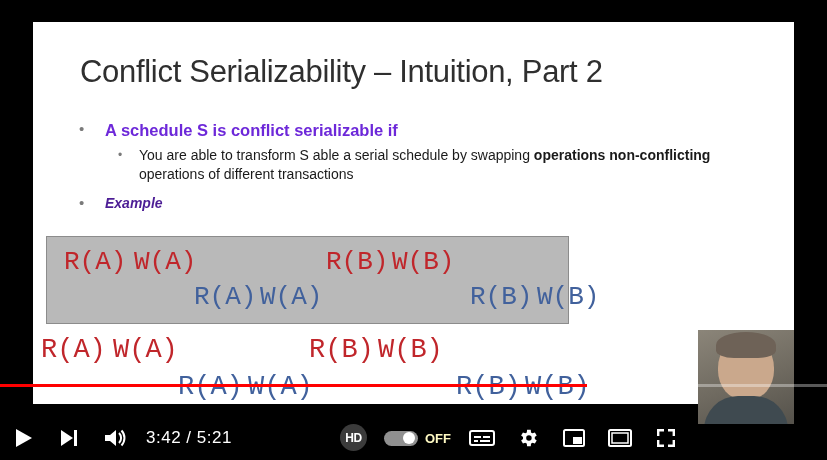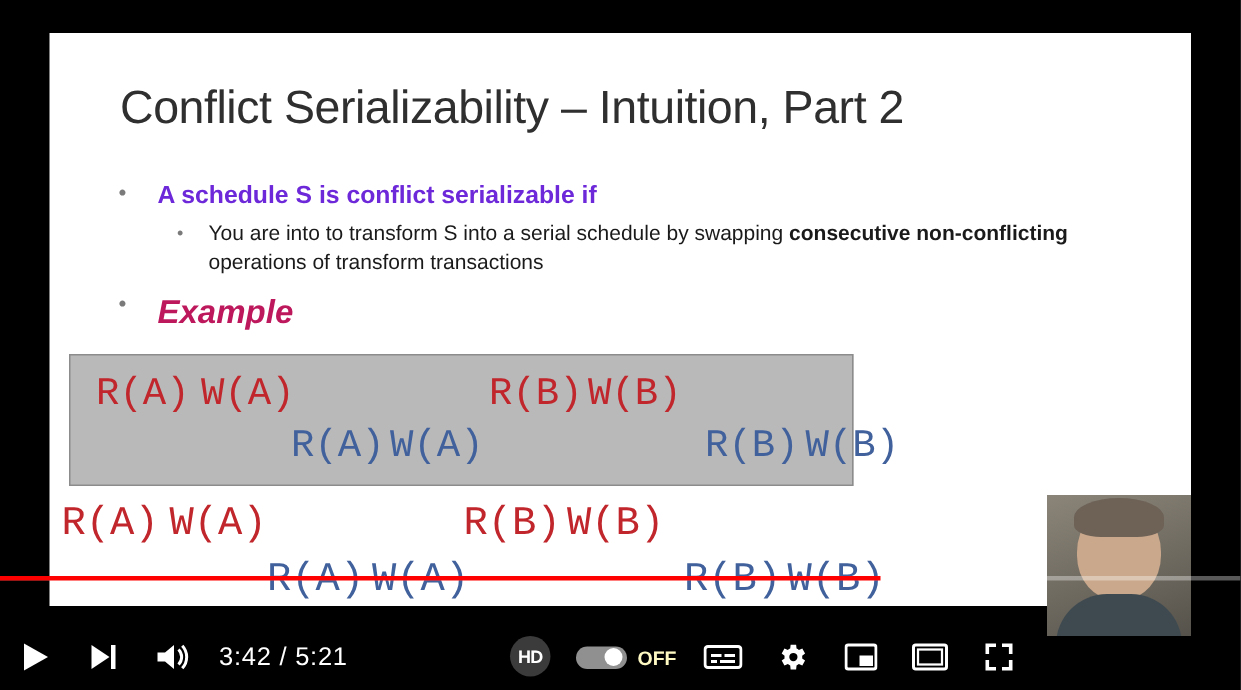--- a/index.html
+++ b/index.html
@@ -52,24 +52,24 @@
   }
   .bullet-l2 {
     position: absolute;
     font-size: 14px;
     color: #1a1a1a;
     line-height: 19px;
   }
   .bullet-l2 b { font-weight: bold; }
   .bullet-italic {
     position: absolute;
-    font-size: 22px;
+    font-size: 14px;
     font-weight: bold;
     font-style: italic;
-    color: #be185d;
+    color: #4c1d95;
   }
   
   #grey-box {
     position: absolute;
     left: 13px;
     top: 214px;
     width: 521px;
     height: 86px;
     background: #b9b9b9;
     border: 1px solid #8c8c8c;
@@ -227,21 +227,21 @@
 <div id="player">
 
   <div id="slide">
 
     <div class="slide-title">Conflict Serializability – Intuition, Part 2</div>
 
     <span class="bullet-dot" style="left:46px; top:98px;">•</span>
     <div class="bullet-l1" style="left:72px; top:99px;">A schedule S is conflict serializable if</div>
 
     <span class="bullet-dot" style="left:85px; top:126px; font-size:12px;">•</span>
-    <div class="bullet-l2" style="left:106px; top:124px; width:595px;"><span>You are into to transform S into a serial schedule by swapping </span><b>consecutive non-conflicting</b><span> operations of transform transactions</span></div>
+    <div class="bullet-l2" style="left:106px; top:124px; width:595px;"><span>You are able to transform S able a serial schedule by swapping </span><b>operations non-conflicting</b><span> operations of different transactions</span></div>
 
     <span class="bullet-dot" style="left:46px; top:172px;">•</span>
     <div class="bullet-italic" style="left:72px; top:173px;">Example</div>
 
     <div id="grey-box">
       <span class="op red" style="left:17px; top:10px;">R(A)</span>
       <span class="op red" style="left:87px; top:10px;">W(A)</span>
       <span class="op red" style="left:279px; top:10px;">R(B)</span>
       <span class="op red" style="left:345px; top:10px;">W(B)</span>
 

